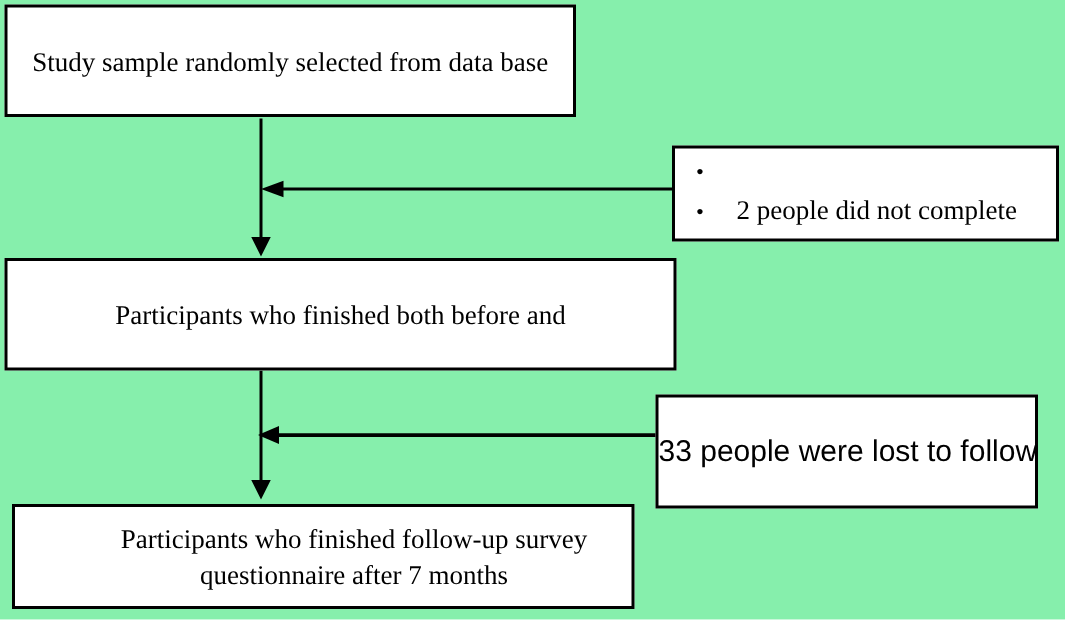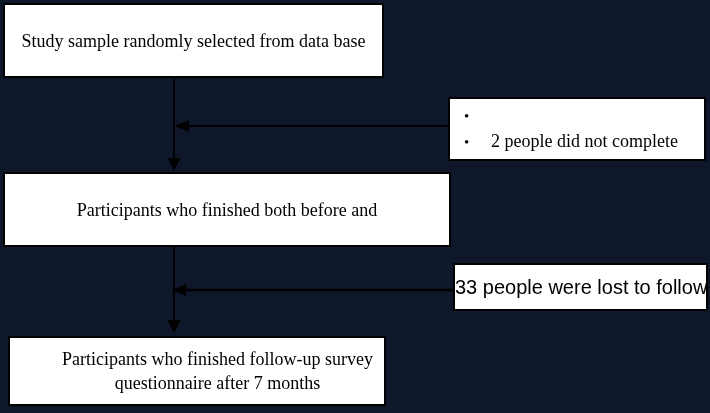--- a/index.html
+++ b/index.html
@@ -1,19 +1,19 @@
 <!DOCTYPE html>
 <html><head>
 <meta charset="utf-8">
 <style>
   html,body{margin:0;padding:0;background:#fff;}
   .canvas{
     position:relative;
     width:710px;height:413px;
-    background:#0f172a;
+    background:#86efac;
     font-family:"Liberation Serif", serif;
     color:#000;
     overflow:hidden;
   }
   .fbox{
     position:absolute;
     border:2px solid #000;
     box-sizing:border-box;
     background:#fff;
     display:flex;
@@ -21,40 +21,40 @@
     justify-content:center;
     text-align:center;
   }
   .fbox .ln{
     font-size:18px;
     line-height:24px;
     white-space:nowrap;
   }
   #box-study      {left:3px;  top:3px;   width:381px; height:75px;}
   #box-beforeafter{left:3px;  top:172px; width:448px; height:75px;}
-  #box-followup   {left:8px;  top:336px; width:378px; height:70px;padding-left:41px;}
+  #box-followup   {left:8px;  top:336px; width:415px; height:70px;padding-left:41px;}
   #box-excl1{
     left:448px; top:97px; width:258px; height:64px;
     text-align:left;
   }
   .bullet-row{
     display:flex;
     align-items:baseline;
     font-size:18px;
     line-height:25px;
     white-space:nowrap;
   }
   .bullet-glyph{
     display:inline-block;
     width:27px;
     padding-left:14px;
     font-size:15px;
   }
   #box-excl2{
-    left:453px; top:263px; width:255px; height:48px;
+    left:437px; top:263px; width:255px; height:76px;
     font-family:"Liberation Sans", sans-serif;
     text-align:center;
   }
   #box-excl2 .ln{
     font-size:20px;
     line-height:22px;
     font-family:"Liberation Sans", sans-serif;
   }
   svg.arrows{
     position:absolute;

